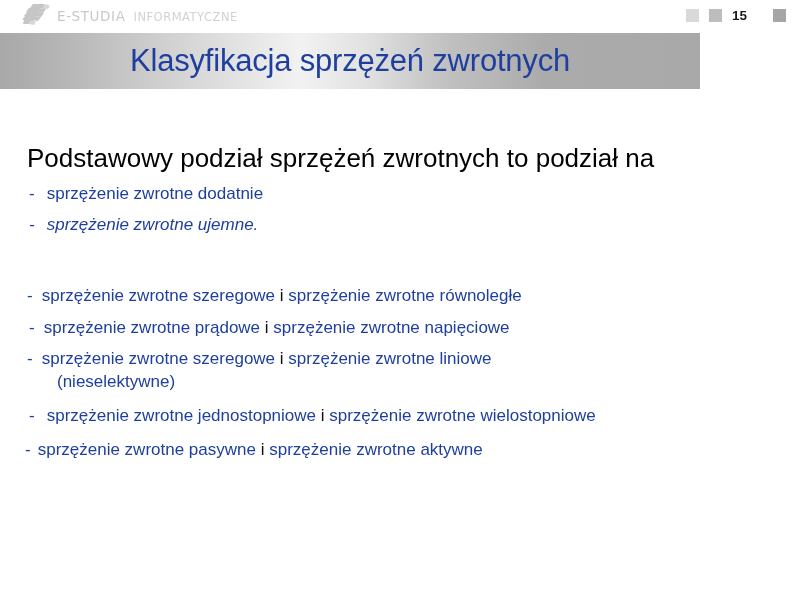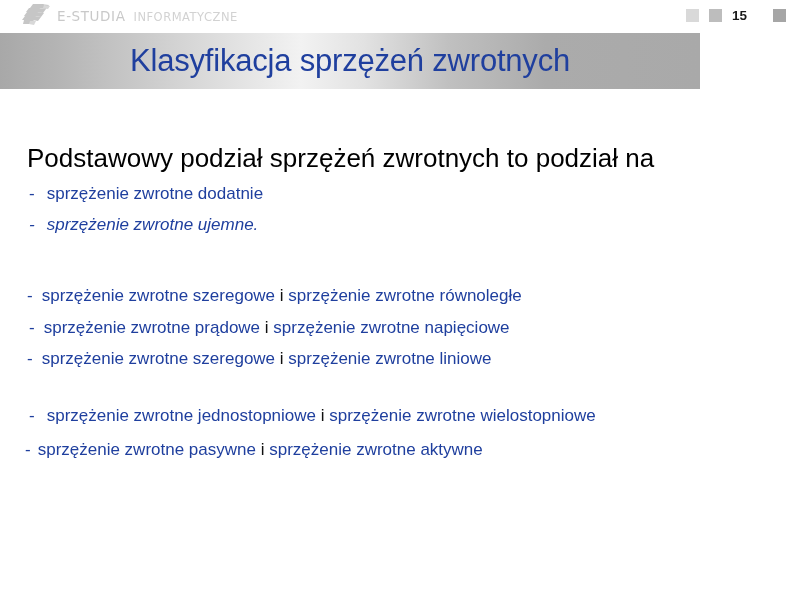--- a/index.html
+++ b/index.html
@@ -215,21 +215,21 @@
 
   <div class="bullet b3">
     <span class="dash dash-gap-2">-</span><span>sprzężenie zwrotne szeregowe</span><span>&nbsp;</span><span class="conj">i</span><span>&nbsp;</span><span>sprzężenie zwrotne równoległe</span>
   </div>
 
   <div class="bullet b4">
     <span class="dash dash-gap-2">-</span><span>sprzężenie zwrotne prądowe</span><span>&nbsp;</span><span class="conj">i</span><span>&nbsp;</span><span>sprzężenie zwrotne napięciowe</span>
   </div>
 
   <div class="bullet b5">
-    <span class="dash dash-gap-2">-</span><span>sprzężenie zwrotne szeregowe</span><span>&nbsp;</span><span class="conj">i</span><span>&nbsp;</span><span>sprzężenie zwrotne liniowe</span>
+    <span class="dash dash-gap-2">-</span><span>sprzężenie zwrotne szeregowe</span><span>&nbsp;</span><span class="conj">i</span><span>&nbsp;</span><span>sprzężenie zwrotne liniowe</span><span class="wrap2">(nieselektywne)</span>
   </div>
 
   <div class="bullet b7">
     <span class="dash dash-gap-3">-</span><span>sprzężenie zwrotne pasywne</span><span>&nbsp;</span><span class="conj">i</span><span>&nbsp;</span><span>sprzężenie zwrotne aktywne</span>
   </div>
 
   <div class="bullet b6">
     <span class="dash dash-gap-1">-</span><span>sprzężenie zwrotne jednostopniowe</span><span>&nbsp;</span><span class="conj">i</span><span>&nbsp;</span><span>sprzężenie zwrotne wielostopniowe</span>
   </div>
 

